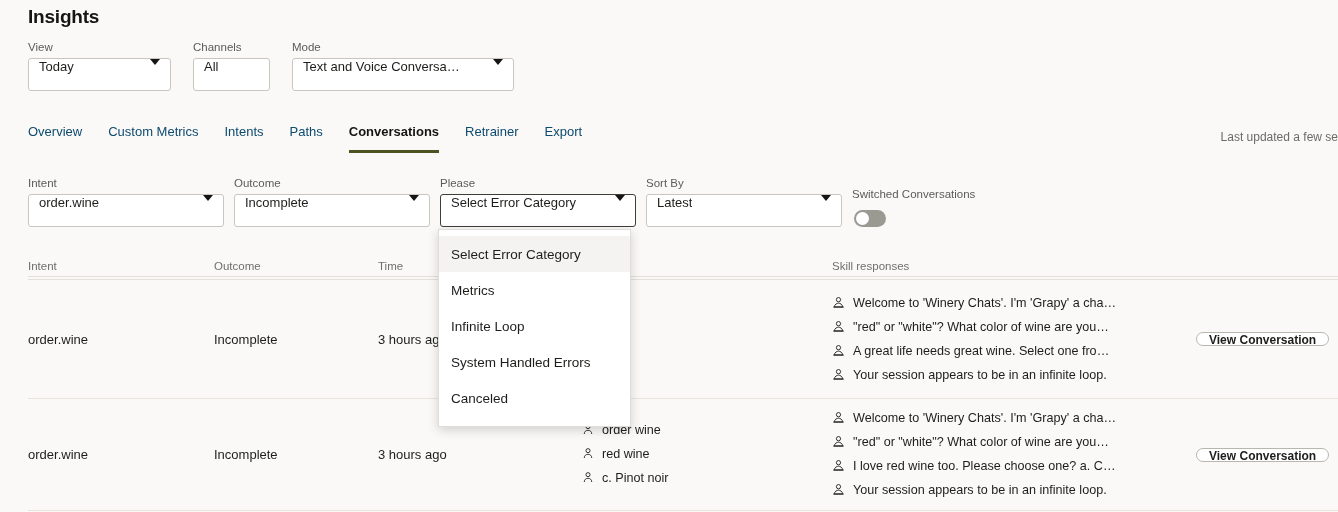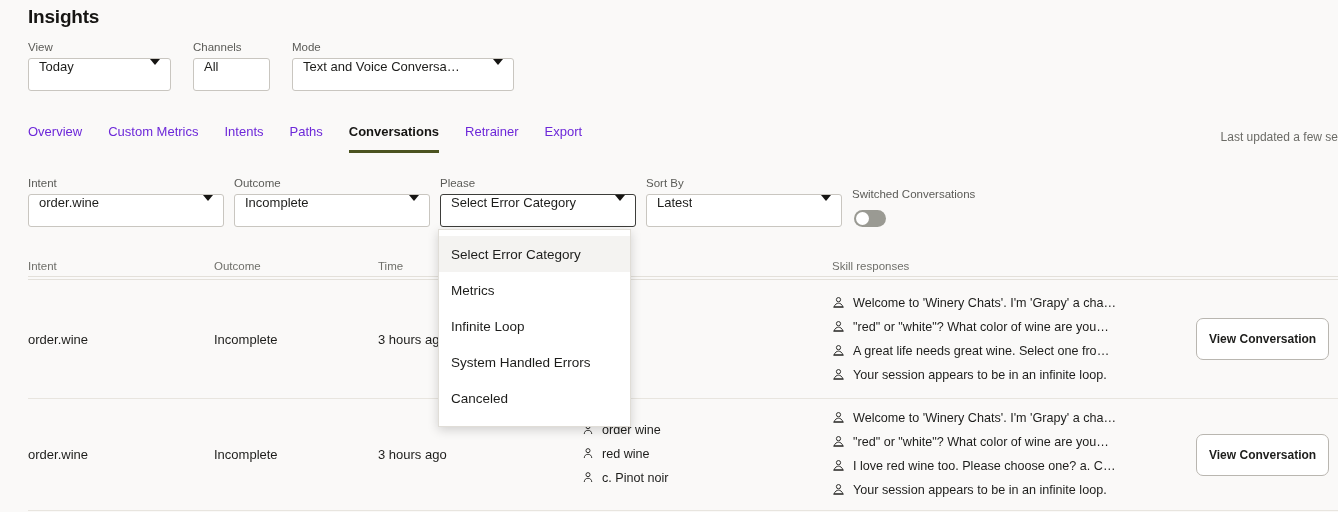--- a/index.html
+++ b/index.html
@@ -39,21 +39,21 @@
   }
 
   #view-select { width:143px; }
   #channels-select { width:77px; }
   #mode-select { width:222px;gap:16px; }
 
   
   .tabs-wrap { position:absolute; left:0; top:124px; width:100%; }
   .tabs { position:relative; display:flex; gap:26px; padding-left:28px; }
   .tab {
-    font-size:13px; color:#6d28d9; padding-bottom:11px; cursor:pointer;
+    font-size:13px; color:#0c4a6e; padding-bottom:11px; cursor:pointer;
     white-space:nowrap;
   }
   .tab.active { font-weight:bold; color:#161513; border-bottom:3px solid #4b5320; }
   .tabs-rule { position:absolute; left:28px; right:0; top:152px; height:1px; background:#e3e0da; }
   #last-updated {
     position:absolute; right:0px; top:130px;
     font-size:12px; color:#6b6b66; white-space:nowrap;
   }
 
   
@@ -111,22 +111,22 @@
   #row-1 { height:119px; }
   #row-2 { height:112px; }
 
   .cell-lines { display:flex; flex-direction:column; gap:9px; }
   .line { display:flex; align-items:flex-start; font-size:12.6px; color:#1d1d1b; line-height:15px; }
   .line .glyph { flex:0 0 auto; margin-right:8px; margin-top:0px; }
   .line .txt { white-space:nowrap; overflow:hidden; text-overflow:ellipsis; }
 
   .actions { display:flex; align-items:center; justify-content:flex-end; padding-right:6px; }
   .btn-view {
-    height:42px; padding:0 12px; background:#ffffff;
-    border:1px solid #b9b6b0; border-radius:7px;
+    height:14px; padding:0 12px; background:#ffffff;
+    border:1px solid #b9b6b0; border-radius:13px;
     font-size:12px; font-weight:bold; color:#1d1d1b; cursor:pointer;
     font-family:"Liberation Sans", sans-serif; white-space:nowrap;
   }
   .kebab {
     width:22px; height:26px; margin-left:6px; cursor:pointer;
     display:flex; flex-direction:column; align-items:center; justify-content:center; gap:3px;
   }
 
   svg { display:block; }
 </style>

